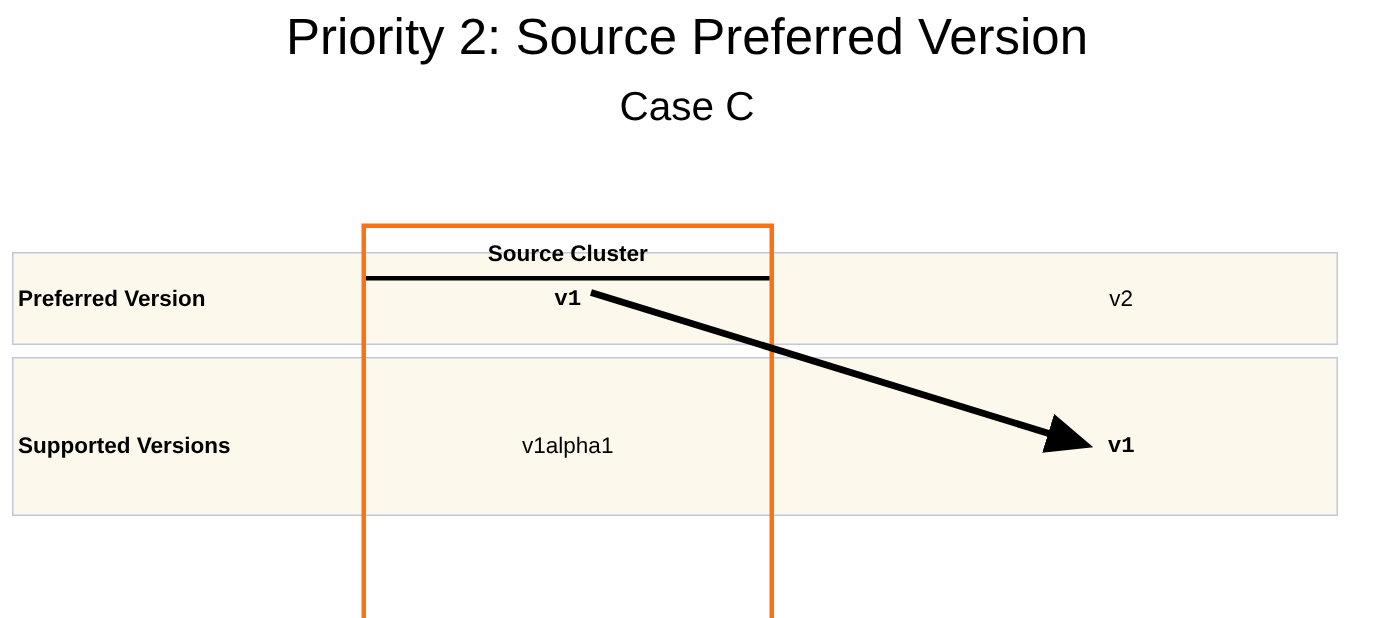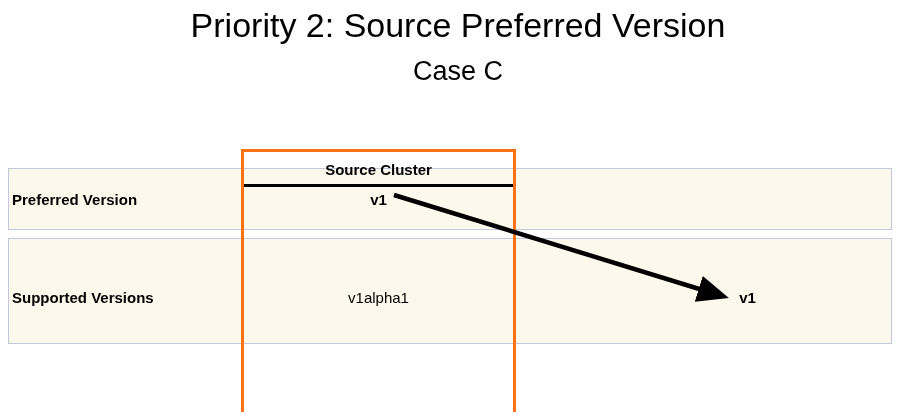--- a/index.html
+++ b/index.html
@@ -101,21 +101,21 @@
     background: transparent;
   }
 
   .cell {
     position: absolute;
     text-align: center;
     font-size: 15px;
     color: #000000;
     white-space: nowrap;
   }
-  .cell.bold { font-weight: 700; }
+  .cell.bold { font-weight: 700; font-family: Liberation Mono, monospace; }
   .cell.src-pref   { left: 241px; top: 191px; width: 275px; }
   .cell.tgt-pref   { left: 610px; top: 191px; width: 275px; }
   .cell.src-supp   { left: 241px; top: 289px; width: 275px; }
   .cell.tgt-supp   { left: 610px; top: 289px; width: 275px; }
 
   .arrow-layer {
     position: absolute;
     left: 0; top: 0;
     width: 916px;
     height: 412px;
@@ -134,20 +134,21 @@
   <div class="row-band r2"></div>
 
   <div class="row-label l1">Preferred Version</div>
   <div class="row-label l2">Supported Versions</div>
 
   <div class="cluster-col source">
     <div class="cluster-header">Source Cluster</div>
   </div>
 
   <div class="cell src-pref bold">v1</div>
+  <div class="cell tgt-pref">v2</div>
   <div class="cell src-supp">v1alpha1</div>
   <div class="cell tgt-supp bold">v1</div>
 
   <svg class="arrow-layer" viewBox="0 0 916 412">
     <defs>
       <marker id="arrowhead" markerWidth="7" markerHeight="7" refX="5.4" refY="3" orient="auto">
         <path d="M0,0 L7,3 L0,6 z" fill="#000000"></path>
       </marker>
     </defs>
     <line x1="394" y1="195" x2="722" y2="296" stroke="#000000" stroke-width="4.5" marker-end="url(#arrowhead)"></line>

